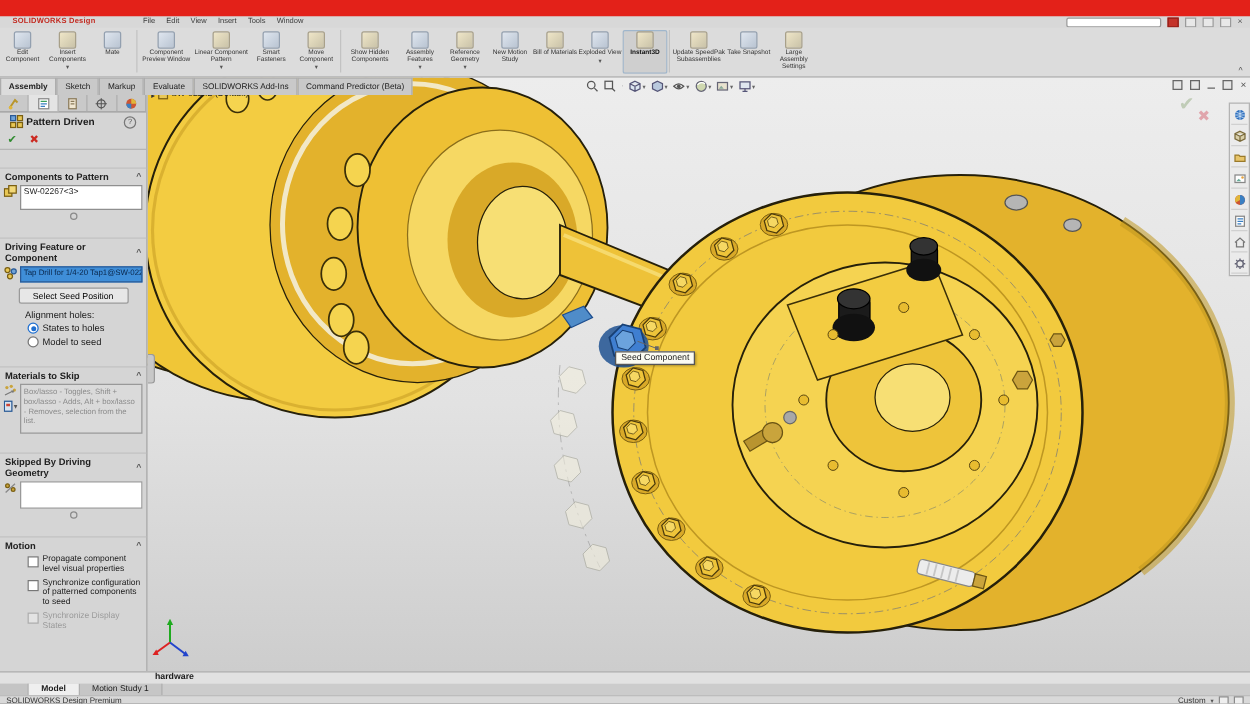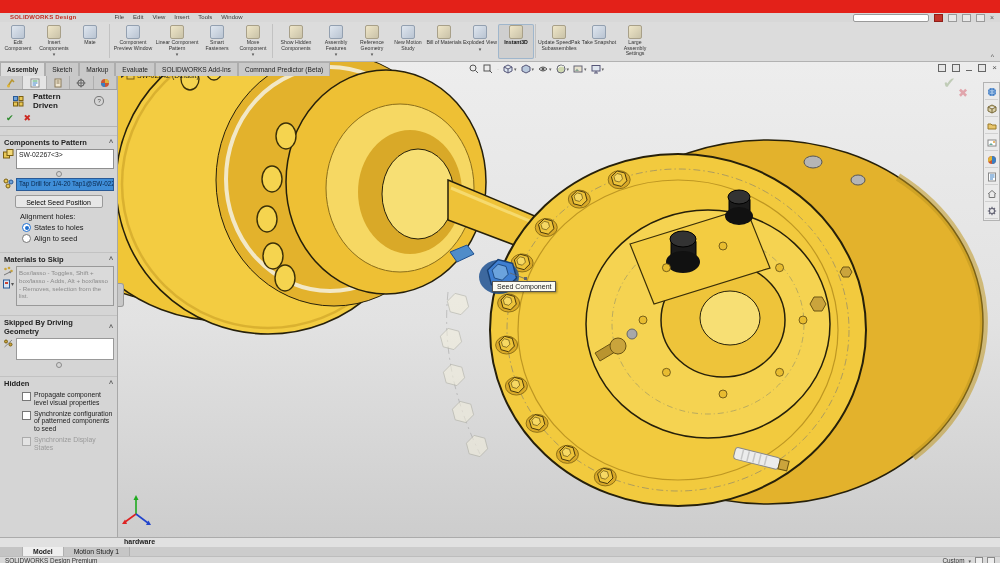--- a/index.html
+++ b/index.html
@@ -60,29 +60,29 @@
   .panelgrip{position:absolute;left:0;top:221px;width:5px;height:22px;background:#c8c8c8;
              border:1px solid #9a9a9a;border-left:none;border-radius:0 3px 3px 0;z-index:12;}
   .tooltip{position:absolute;left:374px;top:219px;background:#fbfbf2;border:1px solid #555;
            font-size:7px;padding:1px 4px;box-shadow:1px 1px 2px rgba(0,0,0,.35);z-index:13;white-space:nowrap;}
   
   .pm{position:absolute;left:0;top:76px;width:118px;height:461px;background:#d5d5d5;
       border-right:1px solid #a8a8a8;z-index:20;font-size:7.5px;box-sizing:border-box;}
   .pmtabs{display:flex;height:13px;border-bottom:1px solid #9f9f9f;background:#c9c9c9;}
   .pmtab{flex:1;display:flex;align-items:center;justify-content:center;border-right:1px solid #aeaeae;}
   .pmtab.on{background:#e4e4e4;}
-  .pmhead{display:flex;align-items:center;gap:9px;padding:2px 13px;}
+  .pmhead{display:flex;align-items:center;gap:2px;padding:2px 8px;}
   .pmtitle{font-weight:bold;font-size:8px;}
   .helpc{margin-left:auto;width:8px;height:8px;border:1px solid #777;border-radius:50%;
          font-size:6px;line-height:8px;text-align:center;color:#555;}
   .okrow{display:flex;gap:10px;padding:1px 6px 3px;border-bottom:1px solid #b5b5b5;}
   .okmark{color:#2f8b2f;font-size:9px;}
   .xmark{color:#cc2a22;font-size:9px;}
   .sechd{display:flex;align-items:center;padding:2px 4px 1px;font-weight:bold;color:#222;
-         border-top:1px solid #c2c2c2;margin-top:8px;}
+         border-top:1px solid #c2c2c2;margin-top:14px;}
   .chev{margin-left:auto;color:#555;font-size:7px;}
   .rowic{display:flex;align-items:flex-start;gap:2px;padding:1px 3px;}
   .sic{width:11px;height:11px;flex:none;}
   .listbox{flex:1;background:#fff;border:1px solid #8f8f8f;min-height:16px;font-size:6.8px;
            padding:1px 2px;overflow:hidden;white-space:nowrap;}
   .selrow{background:#3f8ed8;color:#09264a;border:1px solid #2a5a96;min-height:9px;
           font-size:6.3px;padding:1px 2px;flex:1;overflow:hidden;white-space:nowrap;}
   .handle{width:4px;height:4px;border:1px solid #8a8a8a;border-radius:50%;margin:1px auto 0;}
   .seedbtn{display:block;margin:3px auto 2px;width:88px;height:13px;background:#e7e7e7;
            border:1px solid #9a9a9a;border-radius:2px;font-size:7px;text-align:center;line-height:12px;}
@@ -576,38 +576,42 @@
     </div>
     <div class="rowic">
       <svg class="sic" width="11" height="11">
         <rect x="0.5" y="3" width="6" height="6" fill="#e8c755" stroke="#7a5f12"></rect>
         <rect x="4" y="0.5" width="6" height="6" fill="#f2d878" stroke="#7a5f12"></rect>
       </svg>
       <div class="listbox">SW-02267&lt;3&gt;</div>
     </div>
     <div class="handle"></div>
 
+    <div class="sechd">
+      <span>Driving Feature or Component</span>
+      <span class="chev">^</span>
+    </div>
     <div class="rowic">
       <svg class="sic" width="11" height="11">
         <circle cx="3" cy="3" r="2" fill="#e8c755" stroke="#7a5f12"></circle>
         <circle cx="8" cy="4" r="2" fill="#6fa3d8" stroke="#2a5a96"></circle>
         <circle cx="5" cy="8" r="2" fill="#e8c755" stroke="#7a5f12"></circle>
       </svg>
       <div class="selrow">Tap Drill for 1/4-20 Tap1@SW-022</div>
     </div>
     <button class="seedbtn">Select Seed Position</button>
 
     <div class="alabel">Alignment holes:</div>
     <div class="radio-row">
       <span class="radio sel"></span>
       <span>States to holes</span>
     </div>
     <div class="radio-row">
       <span class="radio"></span>
-      <span>Align to seed</span>
+      <span>Model to seed</span>
     </div>
 
     <div class="sechd">
       <span>Materials to Skip</span>
       <span class="chev">^</span>
     </div>
     <div class="rowic">
       <span class="iconcol">
         <svg class="sic" width="11" height="11">
           <circle cx="2.5" cy="3" r="1.3" fill="#c9a43c"></circle>
@@ -633,21 +637,21 @@
       <svg class="sic" width="11" height="11">
         <circle cx="3" cy="3.5" r="1.5" fill="#c9a43c" stroke="#7a5f12"></circle>
         <circle cx="7.5" cy="6.5" r="1.5" fill="#c9a43c" stroke="#7a5f12"></circle>
         <line x1="1.5" y1="9" x2="9" y2="2" stroke="#888"></line>
       </svg>
       <div class="emptybox"></div>
     </div>
     <div class="handle"></div>
 
     <div class="sechd">
-      <span>Hidden</span>
+      <span>Motion</span>
       <span class="chev">^</span>
     </div>
     <div class="cbrow">
       <span class="cb"></span>
       <span>Propagate component level visual properties</span>
     </div>
     <div class="cbrow">
       <span class="cb"></span>
       <span>Synchronize configuration of patterned components to seed</span>
     </div>

